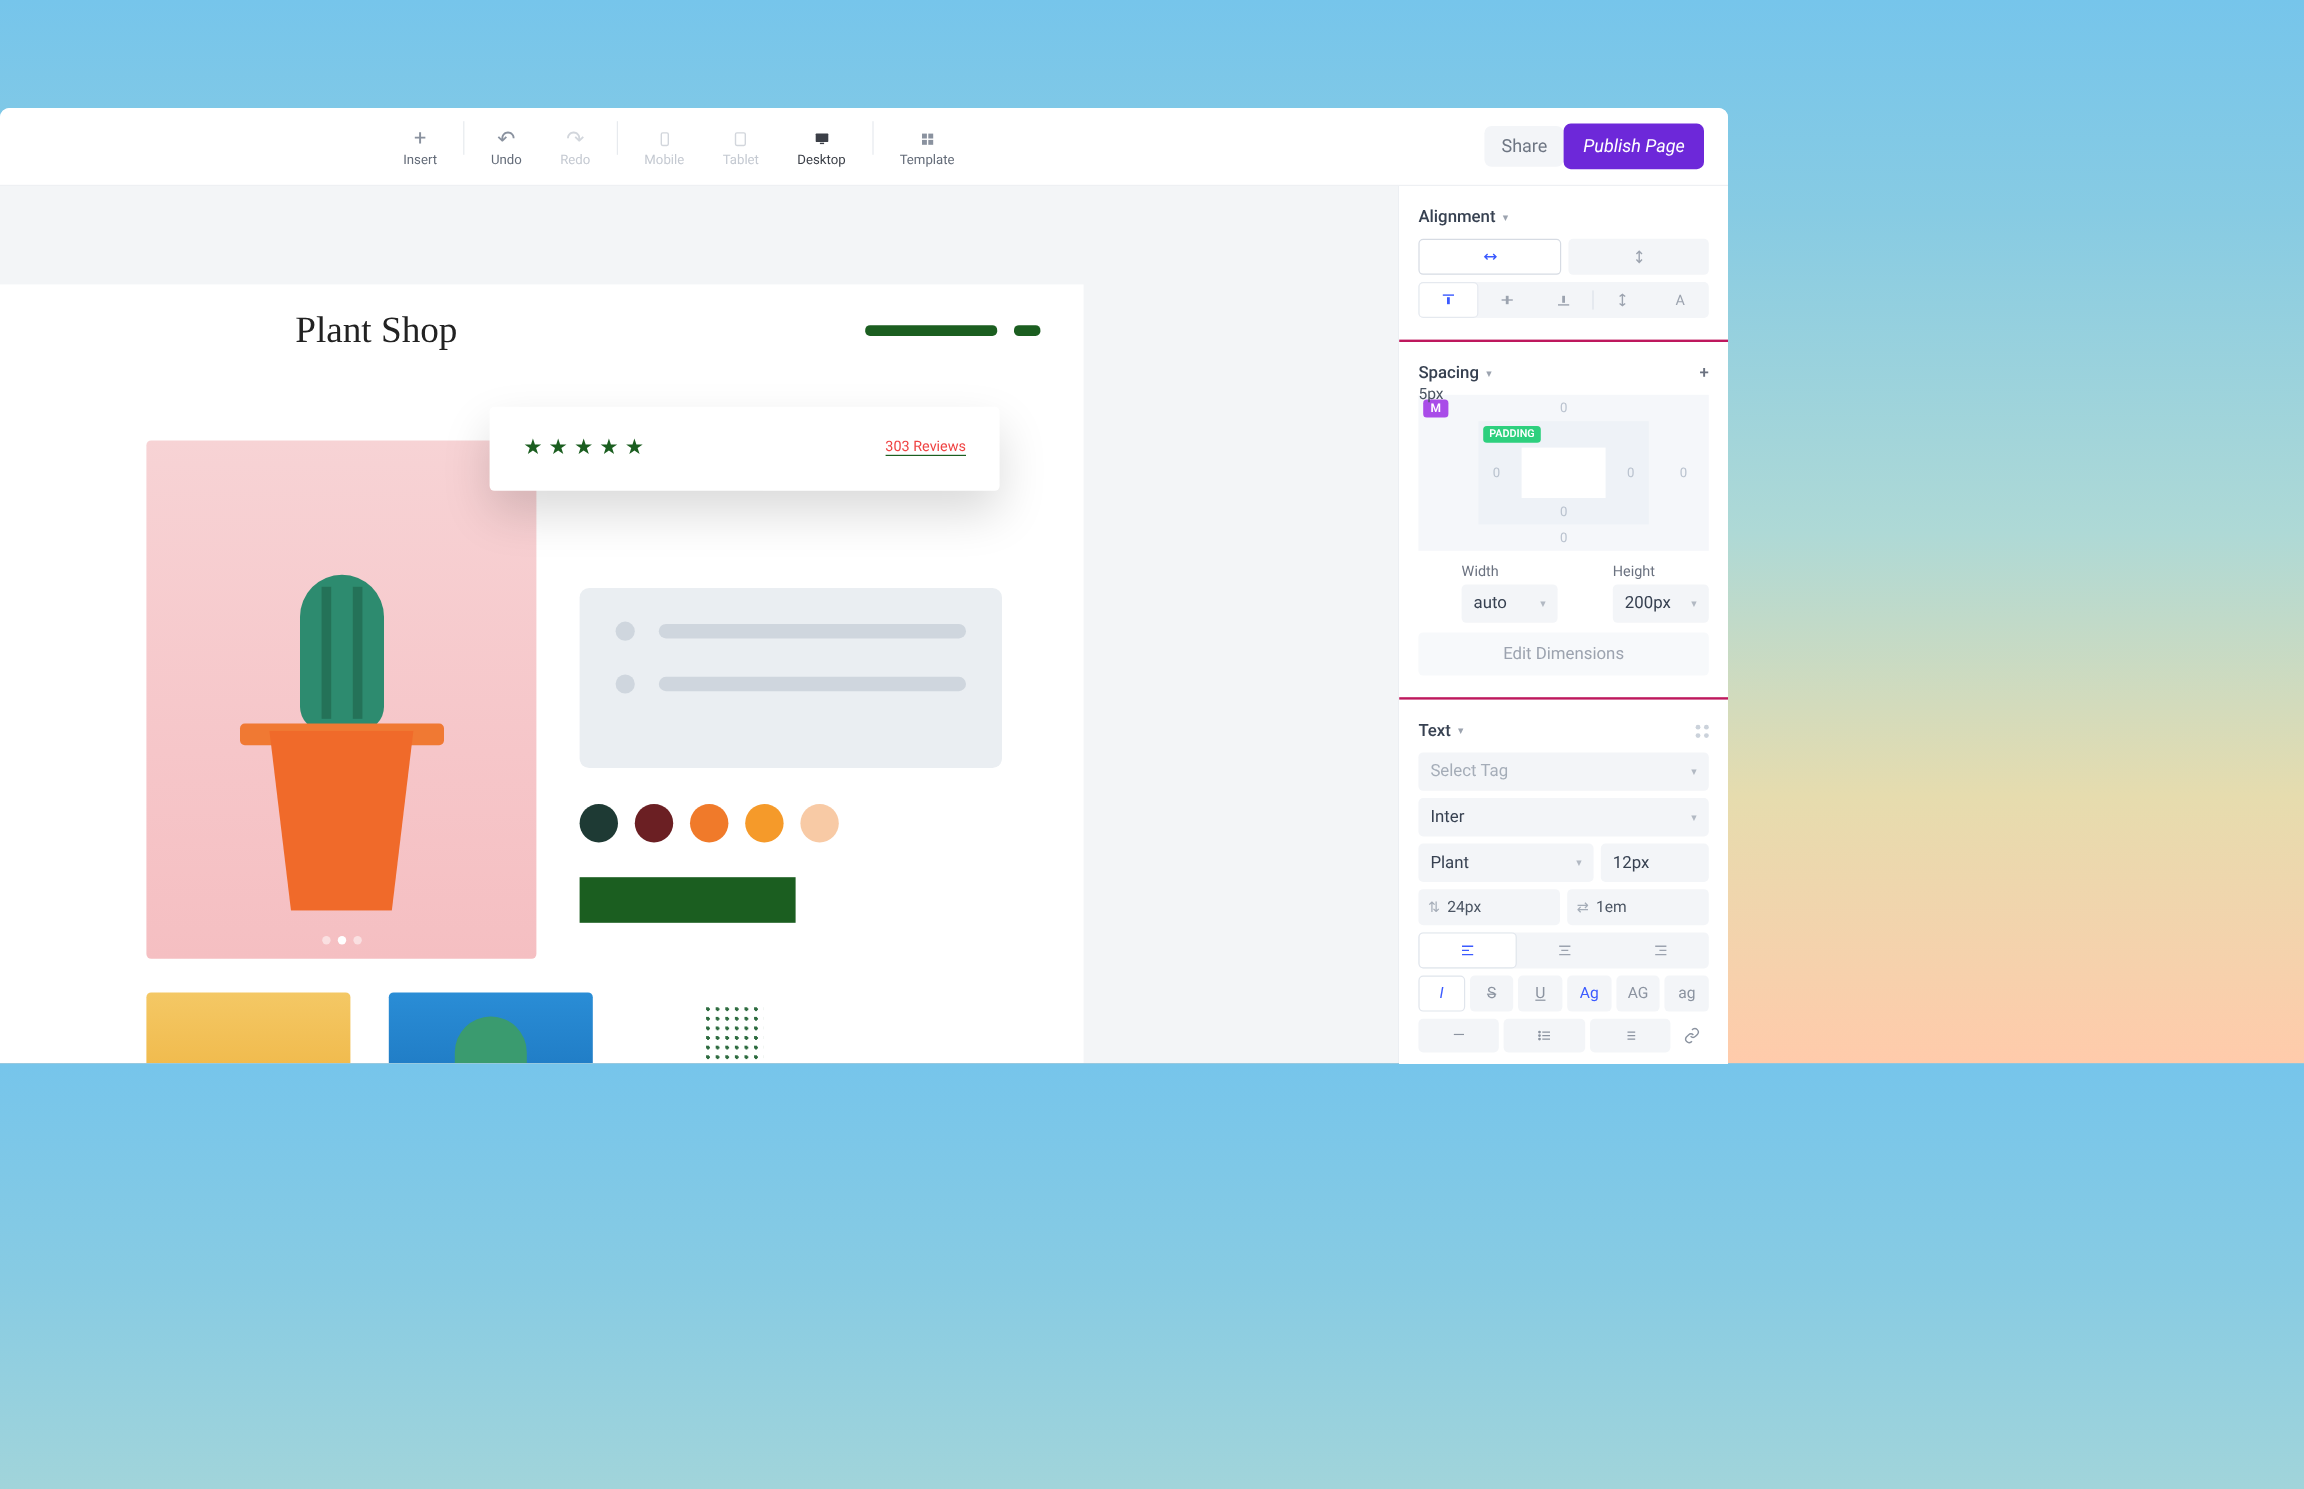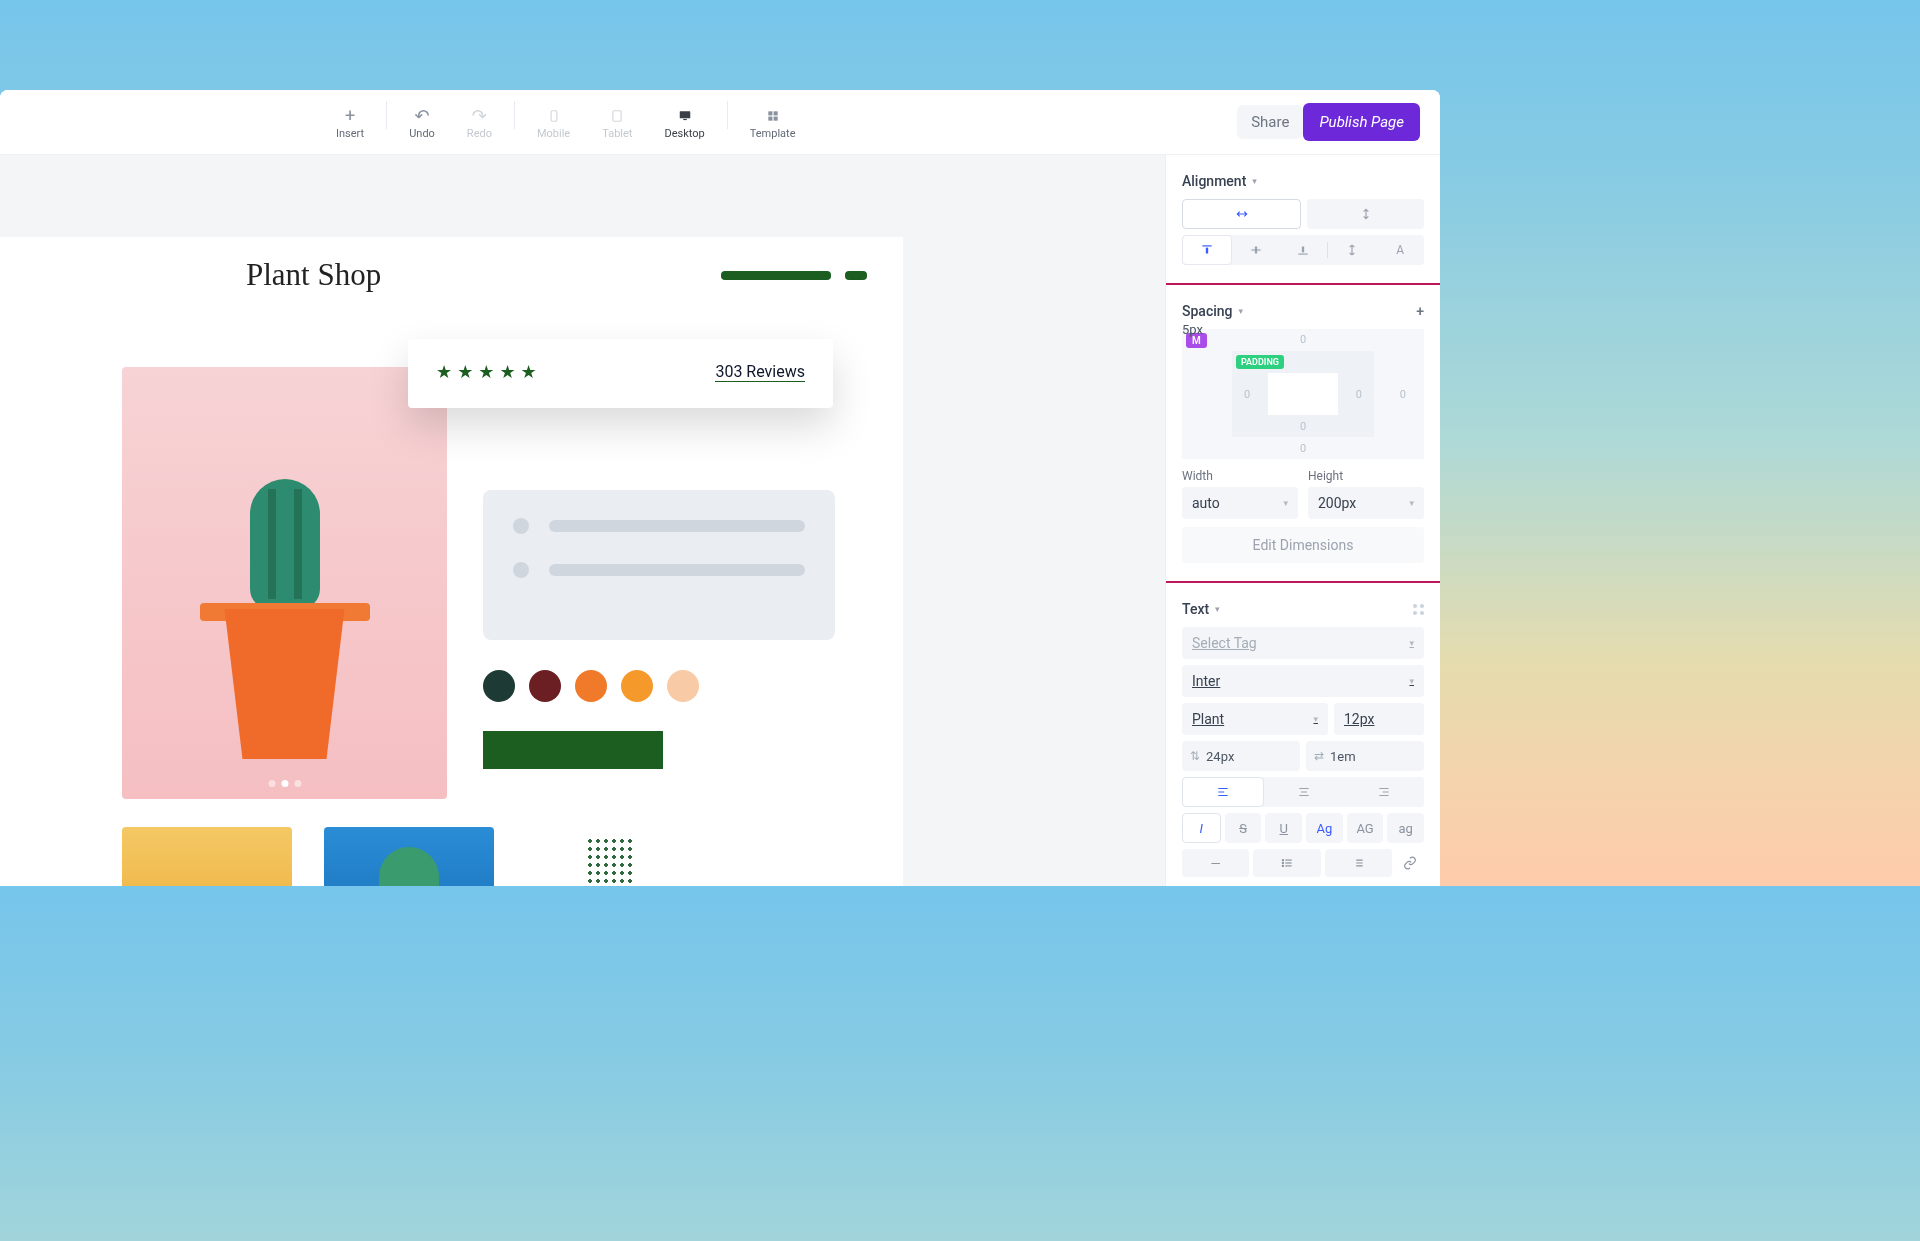--- a/index.html
+++ b/index.html
@@ -77,21 +77,21 @@
 .dots { position:absolute; bottom:12px; left:50%; transform:translateX(-50%); display:flex; gap:6px;}
 .dots span { width:7px; height:7px; border-radius:50%; background:rgba(255,255,255,.5);}
 .dots span.active { background:#fff; }
 .product-card {
   position:absolute; left:408px; top:-4px; width:425px; background:#fff;
   box-shadow: 0 18px 40px rgba(0,0,0,.15); border-radius:4px; padding: 22px 28px 26px 28px;
 }
 .product-name { font-size:25px; font-weight:700; color:#1b5e20; margin-bottom:14px; }
 .rating-row { display:flex; align-items:center; justify-content:space-between;}
 .stars { display:flex; gap:5px; color:#1b5e20; font-size:18px;}
-.reviews { color:#0f172a; font-size:16px; border-bottom:1px solid #1b5e20; cursor:pointer;}
+.reviews { color:#ef4444; font-size:12px; border-bottom:1px solid #1b5e20; cursor:pointer;}
 .desc-block {
   position:absolute; left:483px; top:147px; width:352px; height:150px;
   background:#eaeef2; border-radius:8px; padding:28px 30px;
 }
 .desc-line { display:flex; align-items:center; gap:20px; margin-bottom:28px;}
 .desc-dot { width:16px; height:16px; border-radius:50%; background:#cfd6de;}
 .desc-bar { flex:1; height:12px; border-radius:6px; background:#cfd6de;}
 .swatches { position:absolute; left:483px; top:327px; display:flex; gap:14px;}
 .swatch { width:32px; height:32px; border-radius:50%; cursor:pointer;}
 .cta { position:absolute; left:483px; top:388px; width:180px; height:38px; background:#1b5e20; cursor:pointer;}
@@ -126,28 +126,28 @@
 
 .spacing-box { position:relative; height:130px; margin-bottom:10px;}
 .margin-box { position:absolute; inset:0; background:#f5f7fa;}
 .m-badge { position:absolute; top:4px; left:4px; background:#a94ce8; color:#fff; font-size:10px; padding:2px 6px; border-radius:3px; font-weight:600;}
 .padding-box { position:absolute; top:22px; left:50px; right:50px; bottom:22px; background:#eef2f7;text-align:right;}
 .p-badge { position:absolute; top:4px; left:4px; background:#2dd07e; color:#fff; font-size:9px; padding:2px 5px; border-radius:3px; font-weight:600;}
 .inner-box { position:absolute; top:22px; left:36px; right:36px; bottom:22px; background:#fff;}
 .sp-val { position:absolute; font-size:11px; color:#b9c2ce;}
 .sp-left { left:12px; top:50%; transform:translateY(-50%); color:#4b5563; font-size:13px;}
 .dim-row { display:flex; gap:10px;}
-.dim-col { flex:1;}
+.dim-col { flex:1;margin-left:36px;}
 .dim-label { font-size:12px; color:#6b7280; margin-bottom:4px;}
 .dim-input { width:100%; height:32px; background:#f3f5f8; border:none; border-radius:4px; padding:0 10px; font-size:14px; color:#374151; display:flex; align-items:center; justify-content:space-between;}
 .dim-input .chev { font-size:9px; color:#b2b9c3;}
 .edit-dim { text-align:center; color:#9ca3af; background:#f7f9fb; padding:10px; border-radius:4px; margin-top:8px; cursor:pointer; font-size:14px;}
 
 .text-controls .row { display:flex; gap:6px; margin-bottom:6px;}
-.sel { flex:1; height:32px; background:#f3f5f8; border-radius:4px; display:flex; align-items:center; padding:0 10px; font-size:14px; color:#374151; cursor:pointer;text-decoration:underline;}
+.sel { flex:1; height:32px; background:#f3f5f8; border-radius:4px; display:flex; align-items:center; padding:0 10px; font-size:14px; color:#374151; cursor:pointer;}
 .sel.placeholder { color:#a5adb8;}
 .sel .chev { margin-left:auto; font-size:9px; color:#b2b9c3;}
 .mini { flex:1; height:30px; background:#f3f5f8; border-radius:4px; display:flex; align-items:center; justify-content:center; cursor:pointer; color:#8b93a0; font-size:13px;}
 .mini.label-val { justify-content:flex-start; padding:0 8px; gap:6px; color:#4b5563;}
 .mini .pre-ico { color:#a5adb8; font-size:12px;}
 .halign-row { display:flex; background:#f3f5f8; border-radius:4px; height:30px; margin-bottom:6px;}
 .halign-row .h { flex:1; display:flex; align-items:center; justify-content:center; cursor:pointer; color:#9ca3af;}
 .halign-row .h.active { background:#fff; border-radius:4px; border:1px solid #e0e5ec; color:#3b5aff;}
 .style-row { display:flex; gap:4px; margin-bottom:6px;}
 .sbtn { flex:1; height:30px; background:#f3f5f8; border-radius:4px; display:flex; align-items:center; justify-content:center; cursor:pointer; font-size:13px; color:#8b93a0;}

